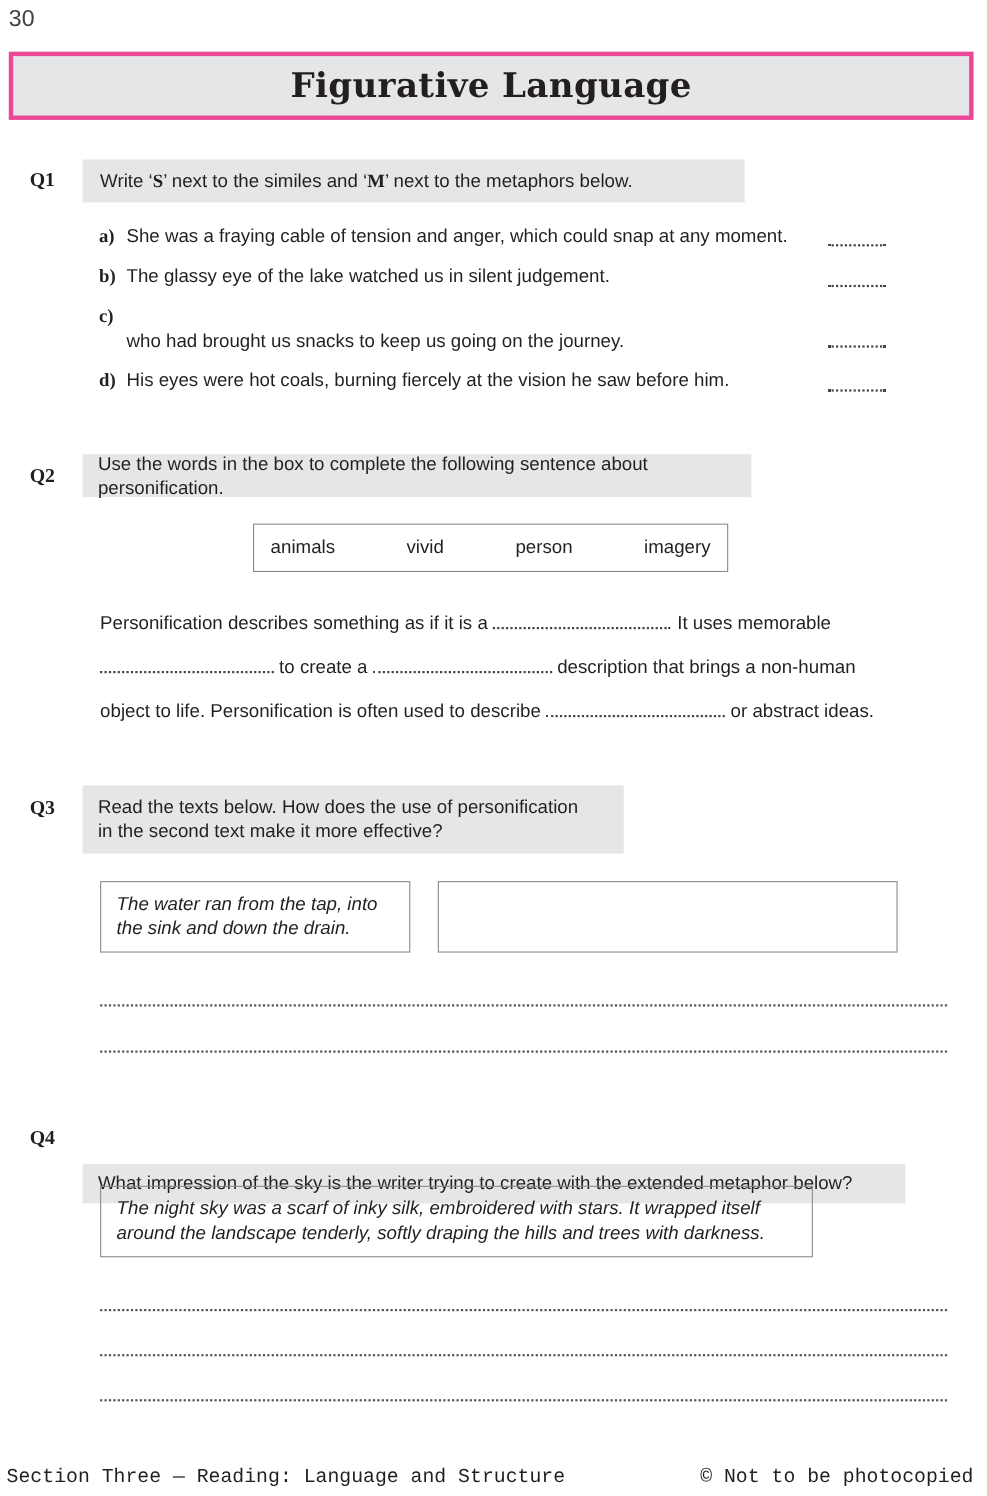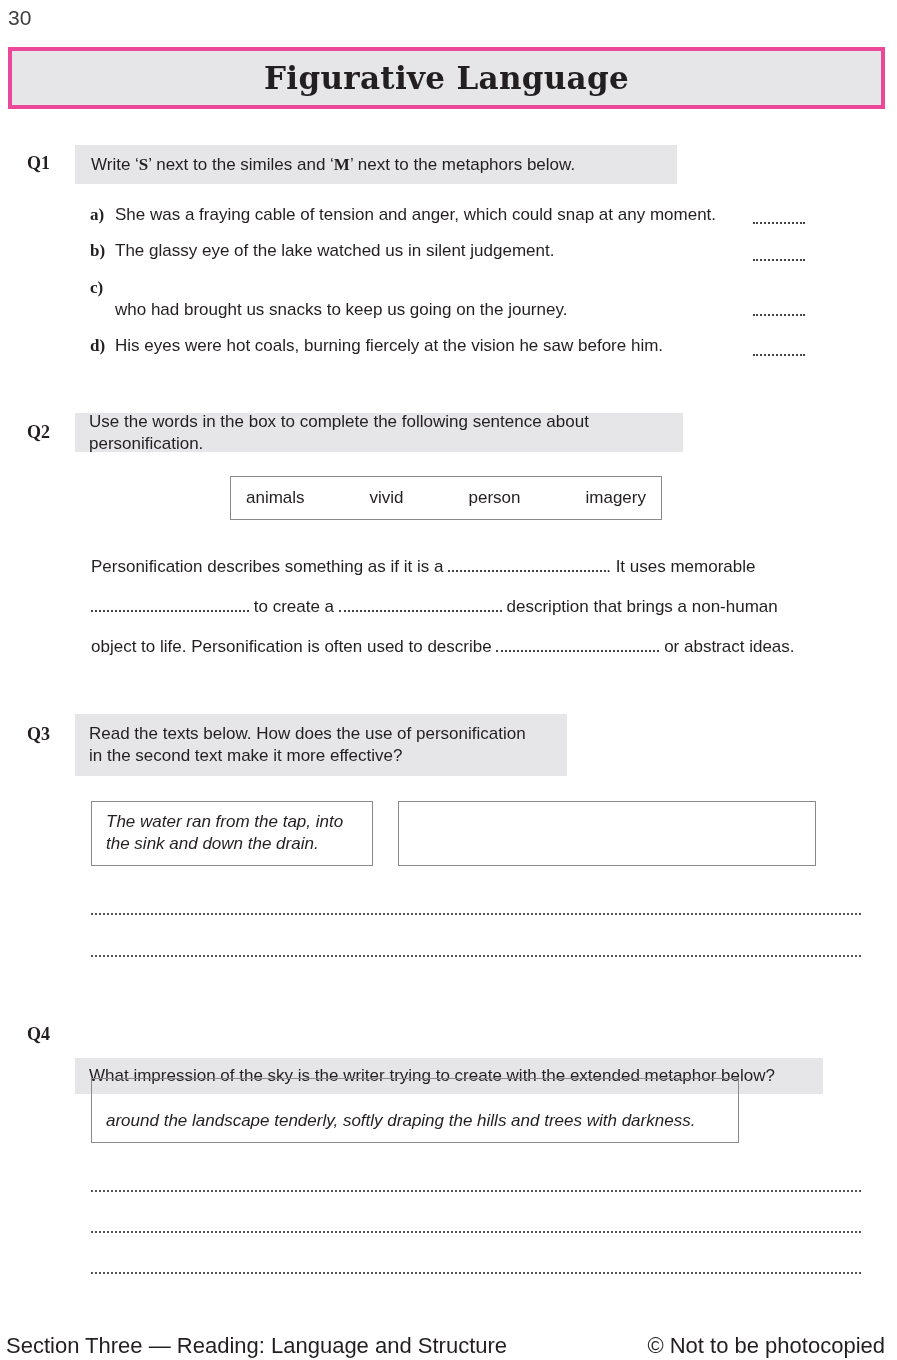--- a/index.html
+++ b/index.html
@@ -38,21 +38,21 @@
     .cloze { position: absolute; left: 91px; font-family: "Liberation Sans", sans-serif; font-size: 17px; color: #231f20; white-space: nowrap; line-height: 22px; }
     .blank { display: inline-block; border-bottom: 2px dotted #444; height: 16px; vertical-align: baseline; }
 
     .quote-box {
       position: absolute; border: 1.5px solid #8a8a8c; padding: 9px 14px;
       font-family: "Liberation Sans", sans-serif; font-style: italic; font-size: 17px; line-height: 22px; color: #231f20;
     }
 
     .write-line { position: absolute; left: 91px; width: 770px; height: 2px; border-bottom: 2px dotted #555; }
 
-    .footer { position: absolute; top: 1333px; font-family: Liberation Sans, sans-serif; font-size: 22px; color: #231f20; }
+    .footer { position: absolute; top: 1333px; font-family: Liberation Mono, monospace; font-size: 18px; color: #231f20; }
   </style>
 </head>
 <body>
 
 <div class="page-number">30</div>
 
 <div class="title-banner">
   <h1>Figurative Language</h1>
 </div>
 
@@ -125,21 +125,21 @@
   <br>
 </div>
 
 <div class="write-line" style="top:913px;"></div>
 <div class="write-line" style="top:955px;"></div>
 
 <div class="q-label" style="top:1024px;">Q4</div>
 <div class="q-prompt" style="top:1015px; height:36px; width:748px;margin-top:43px;">What impression of the sky is the writer trying to create with the extended metaphor below?</div>
 
 <div class="quote-box" style="left:91px; top:1078px; width:648px; height:65px;">
-  <br><span>around the landscape tenderly, softly draping the hills and trees with darkness.</span>
+  <span>The night sky was a scarf of inky silk, embroidered with stars.  It wrapped itself</span><br><span>around the landscape tenderly, softly draping the hills and trees with darkness.</span>
 </div>
 
 <div class="write-line" style="top:1190px;"></div>
 <div class="write-line" style="top:1231px;"></div>
 <div class="write-line" style="top:1272px;"></div>
 
 <div class="footer" style="left:6px;">Section Three — Reading: Language and Structure</div>
 <div class="footer" style="right:12px;">©  Not to be photocopied</div>
 
 </body></html>

